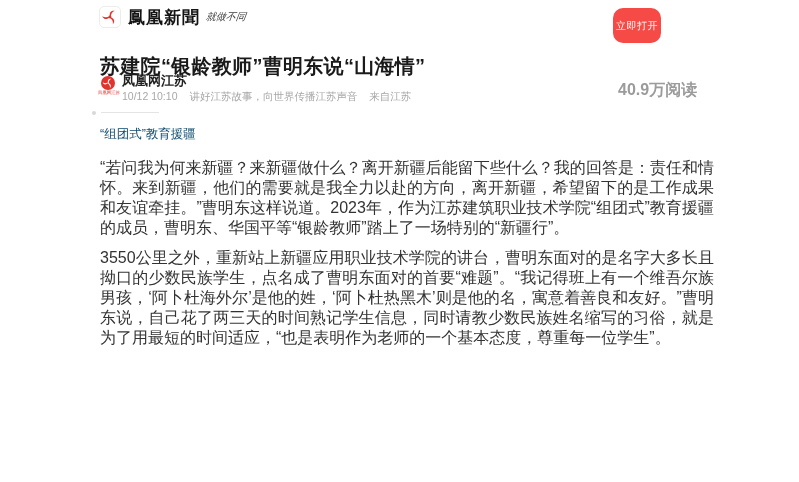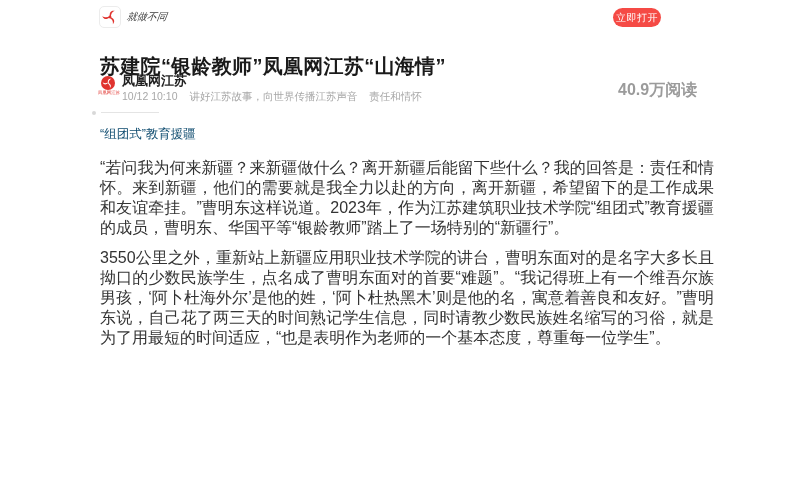--- a/index.html
+++ b/index.html
@@ -32,21 +32,21 @@
     font-weight:700; font-size:17px; color:#141414; letter-spacing:1px;
     white-space:nowrap;
   }
   .brand-slogan {
     margin-left:6px;
     font-family:"DejaVu Serif", serif; font-style:italic;
     font-size:10px; color:#3d3d3d;
     transform:skewX(-8deg); white-space:nowrap;
   }
   .open-btn {
-    position:absolute; left:613px; top:8px; width:48px; height:19px;
+    position:absolute; left:613px; top:8px; width:48px; height:35px;
     border:none; border-radius:10px;
     color:#fff; font-size:10px; letter-spacing:0.5px;
     display:flex; align-items:center; justify-content:center;
     cursor:pointer; font-family:"Liberation Sans", sans-serif;
     padding:0;
   }
 
   
   .title {
     position:absolute; left:100px; top:40px; width:615px;
@@ -110,46 +110,47 @@
     <span class="app-icon">
       <svg viewBox="0 0 24 24" width="16" height="16" aria-hidden="true">
         <g fill="#E0342F">
           <path d="M12,12 C10.4,5.6 13.2,1.8 19.2,2.8 C14.8,4.6 13.4,7.8 13.3,12 Z"></path>
           <path transform="rotate(120 12 12)" d="M12,12 C10.4,5.6 13.2,1.8 19.2,2.8 C14.8,4.6 13.4,7.8 13.3,12 Z"></path>
           <path transform="rotate(240 12 12)" d="M12,12 C10.4,5.6 13.2,1.8 19.2,2.8 C14.8,4.6 13.4,7.8 13.3,12 Z"></path>
           <circle cx="12" cy="12" r="2.1"></circle>
         </g>
       </svg>
     </span>
+    <span class="brand-name">鳳凰新聞</span>
     <span class="brand-slogan">就做不同</span>
   </div>
 
   <button class="open-btn" style="background:#F54A45;">立即打开</button>
 </div>
 
-<h1 class="title">苏建院“银龄教师”凤凰网江苏“山海情”</h1>
+<h1 class="title">苏建院“银龄教师”曹明东说“山海情”</h1>
 
 <span class="avatar">
   <svg viewBox="0 0 24 24" width="14" height="14" aria-hidden="true">
     <circle cx="12" cy="12" r="12" fill="#E0342F"></circle>
     <g fill="#ffffff">
       <path d="M12,12 C10.8,7 13,4 17.8,4.8 C14.4,6.2 13.3,8.6 13.2,12 Z"></path>
       <path transform="rotate(120 12 12)" d="M12,12 C10.8,7 13,4 17.8,4.8 C14.4,6.2 13.3,8.6 13.2,12 Z"></path>
       <path transform="rotate(240 12 12)" d="M12,12 C10.8,7 13,4 17.8,4.8 C14.4,6.2 13.3,8.6 13.2,12 Z"></path>
     </g>
   </svg>
 </span>
 <span class="avatar-caption">凤凰网江苏</span>
 
 <div class="author-name">凤凰网江苏</div>
 
 <div class="author-meta">
   <span>10/12 10:10</span>
   <span>讲好江苏故事，向世界传播江苏声音</span>
-  <span>责任和情怀</span>
+  <span>来自江苏</span>
 </div>
 
 <div class="read-count">40.9万阅读</div>
 
 <div class="divider-dot"></div>
 <div class="divider-line"></div>
 
 <div class="section-tag">“组团式”教育援疆</div>
 
 <div class="article-body">

